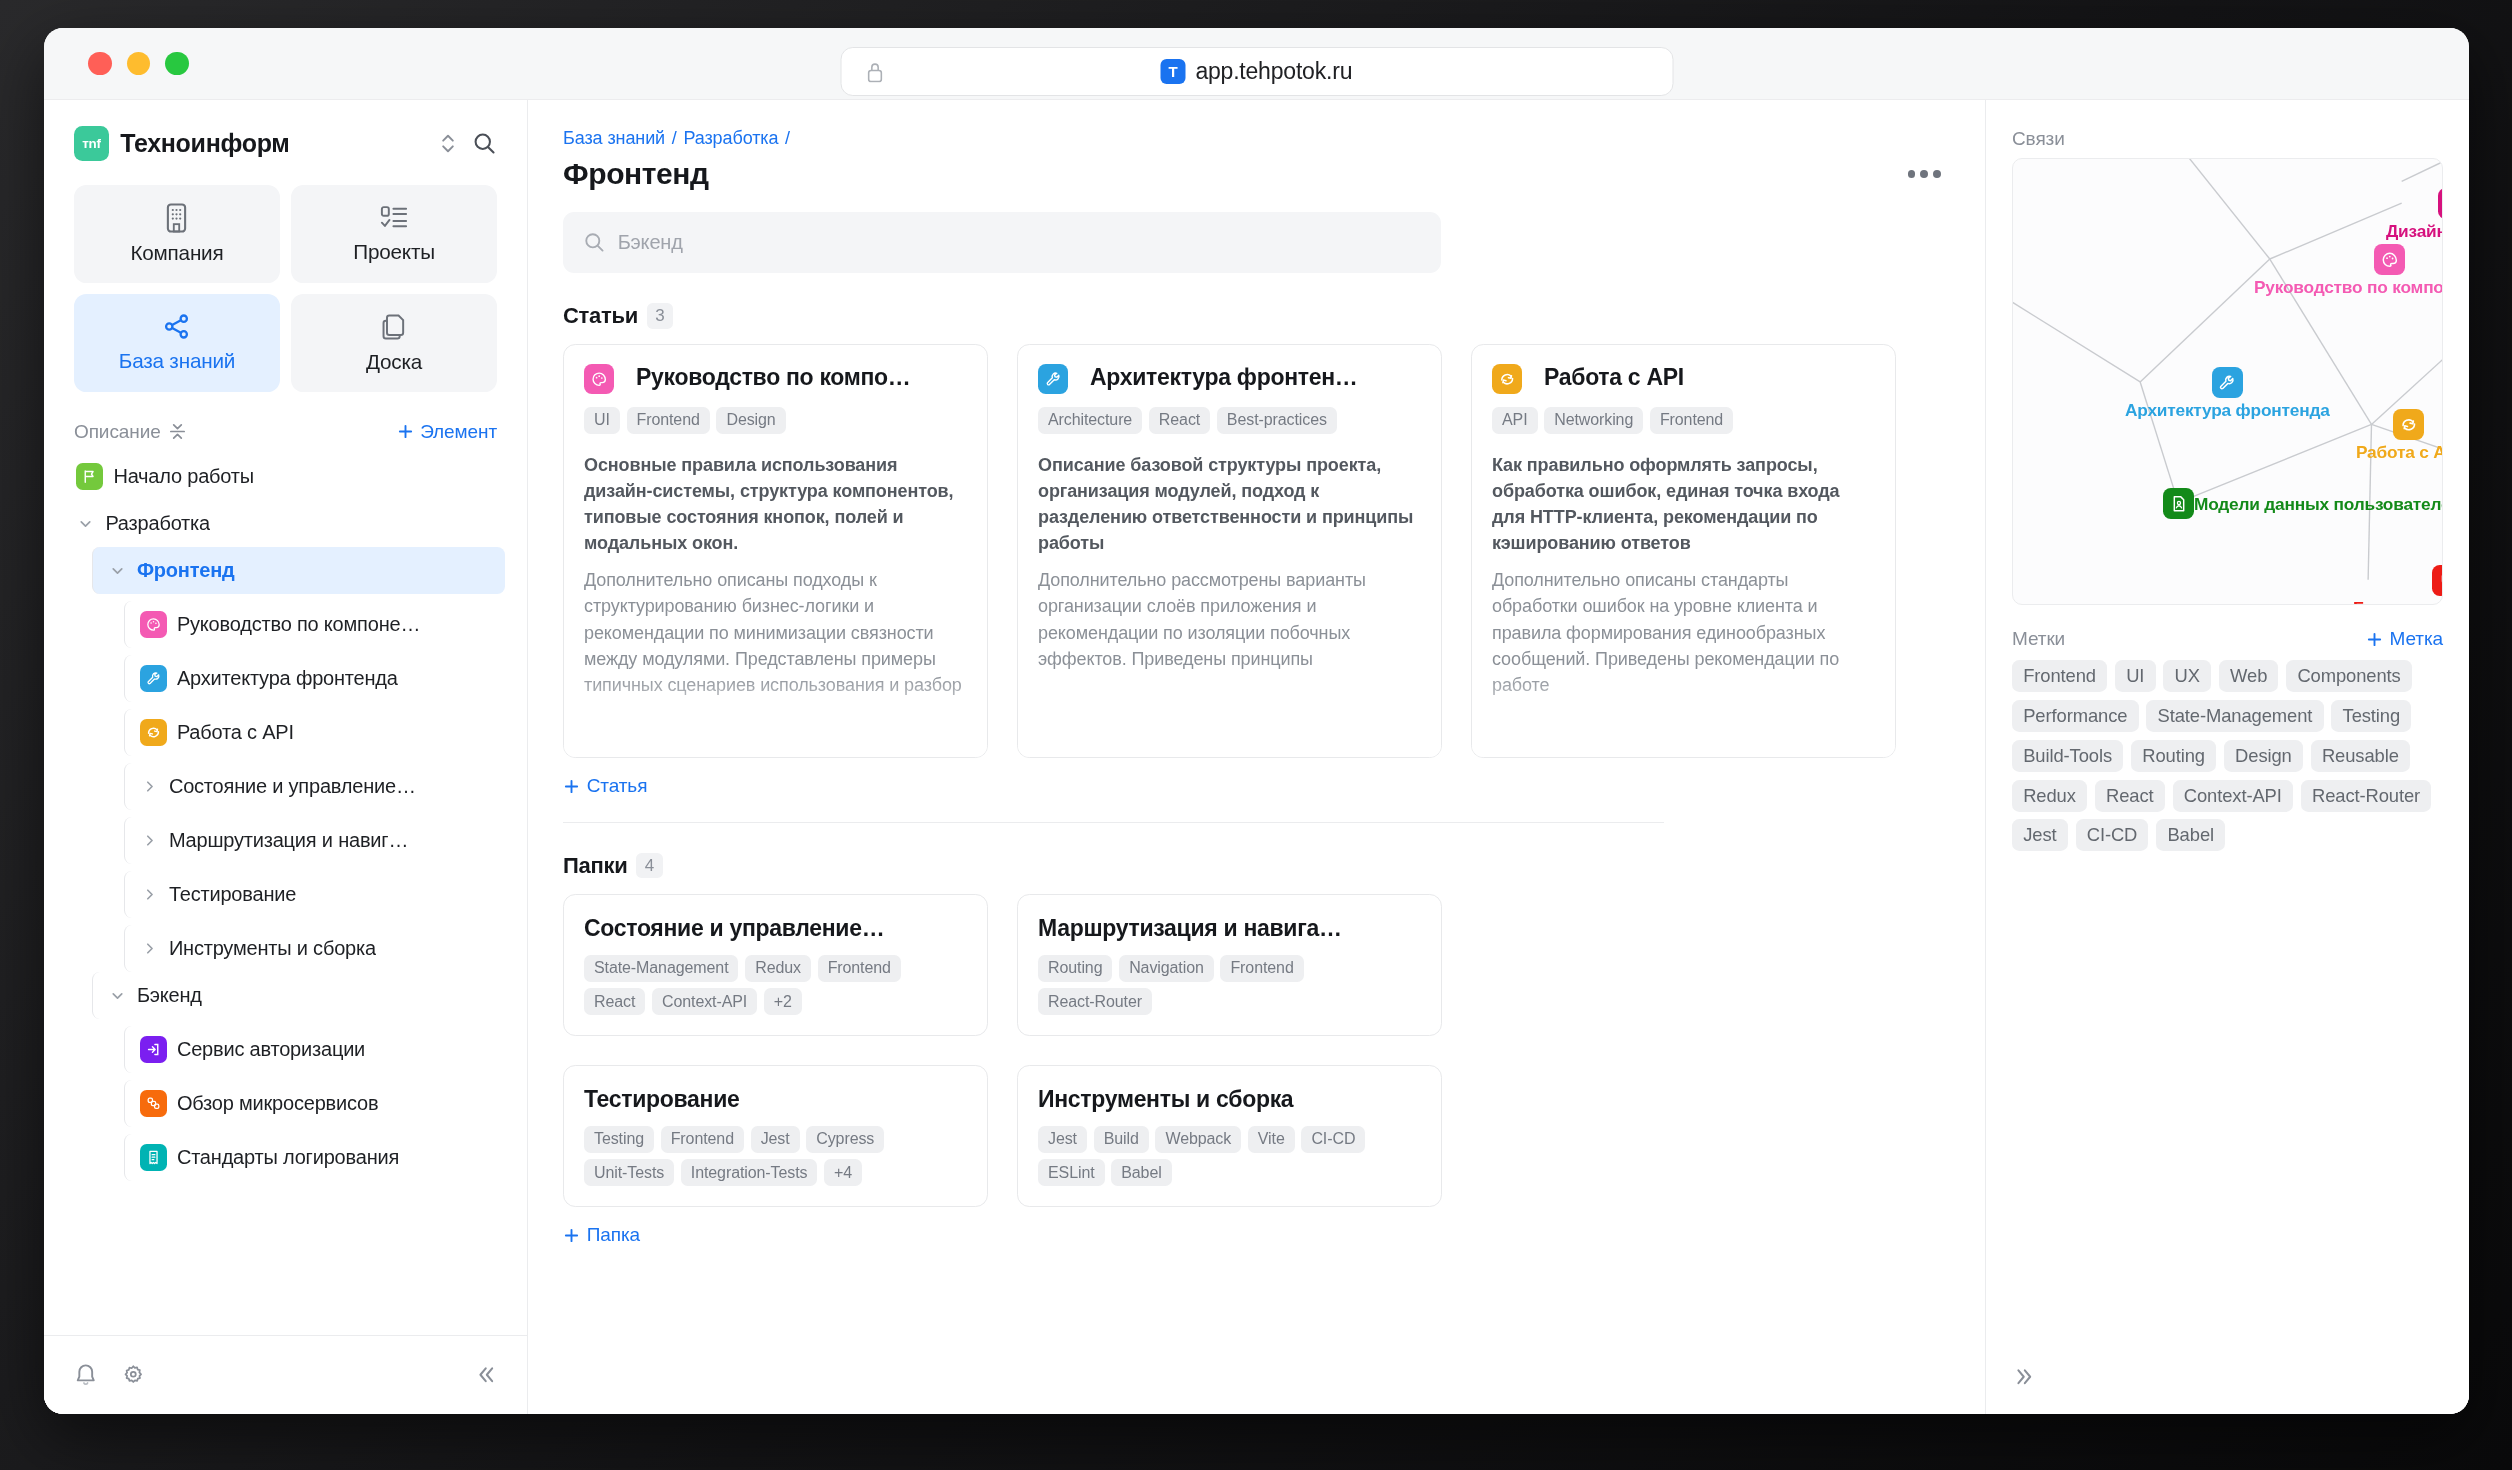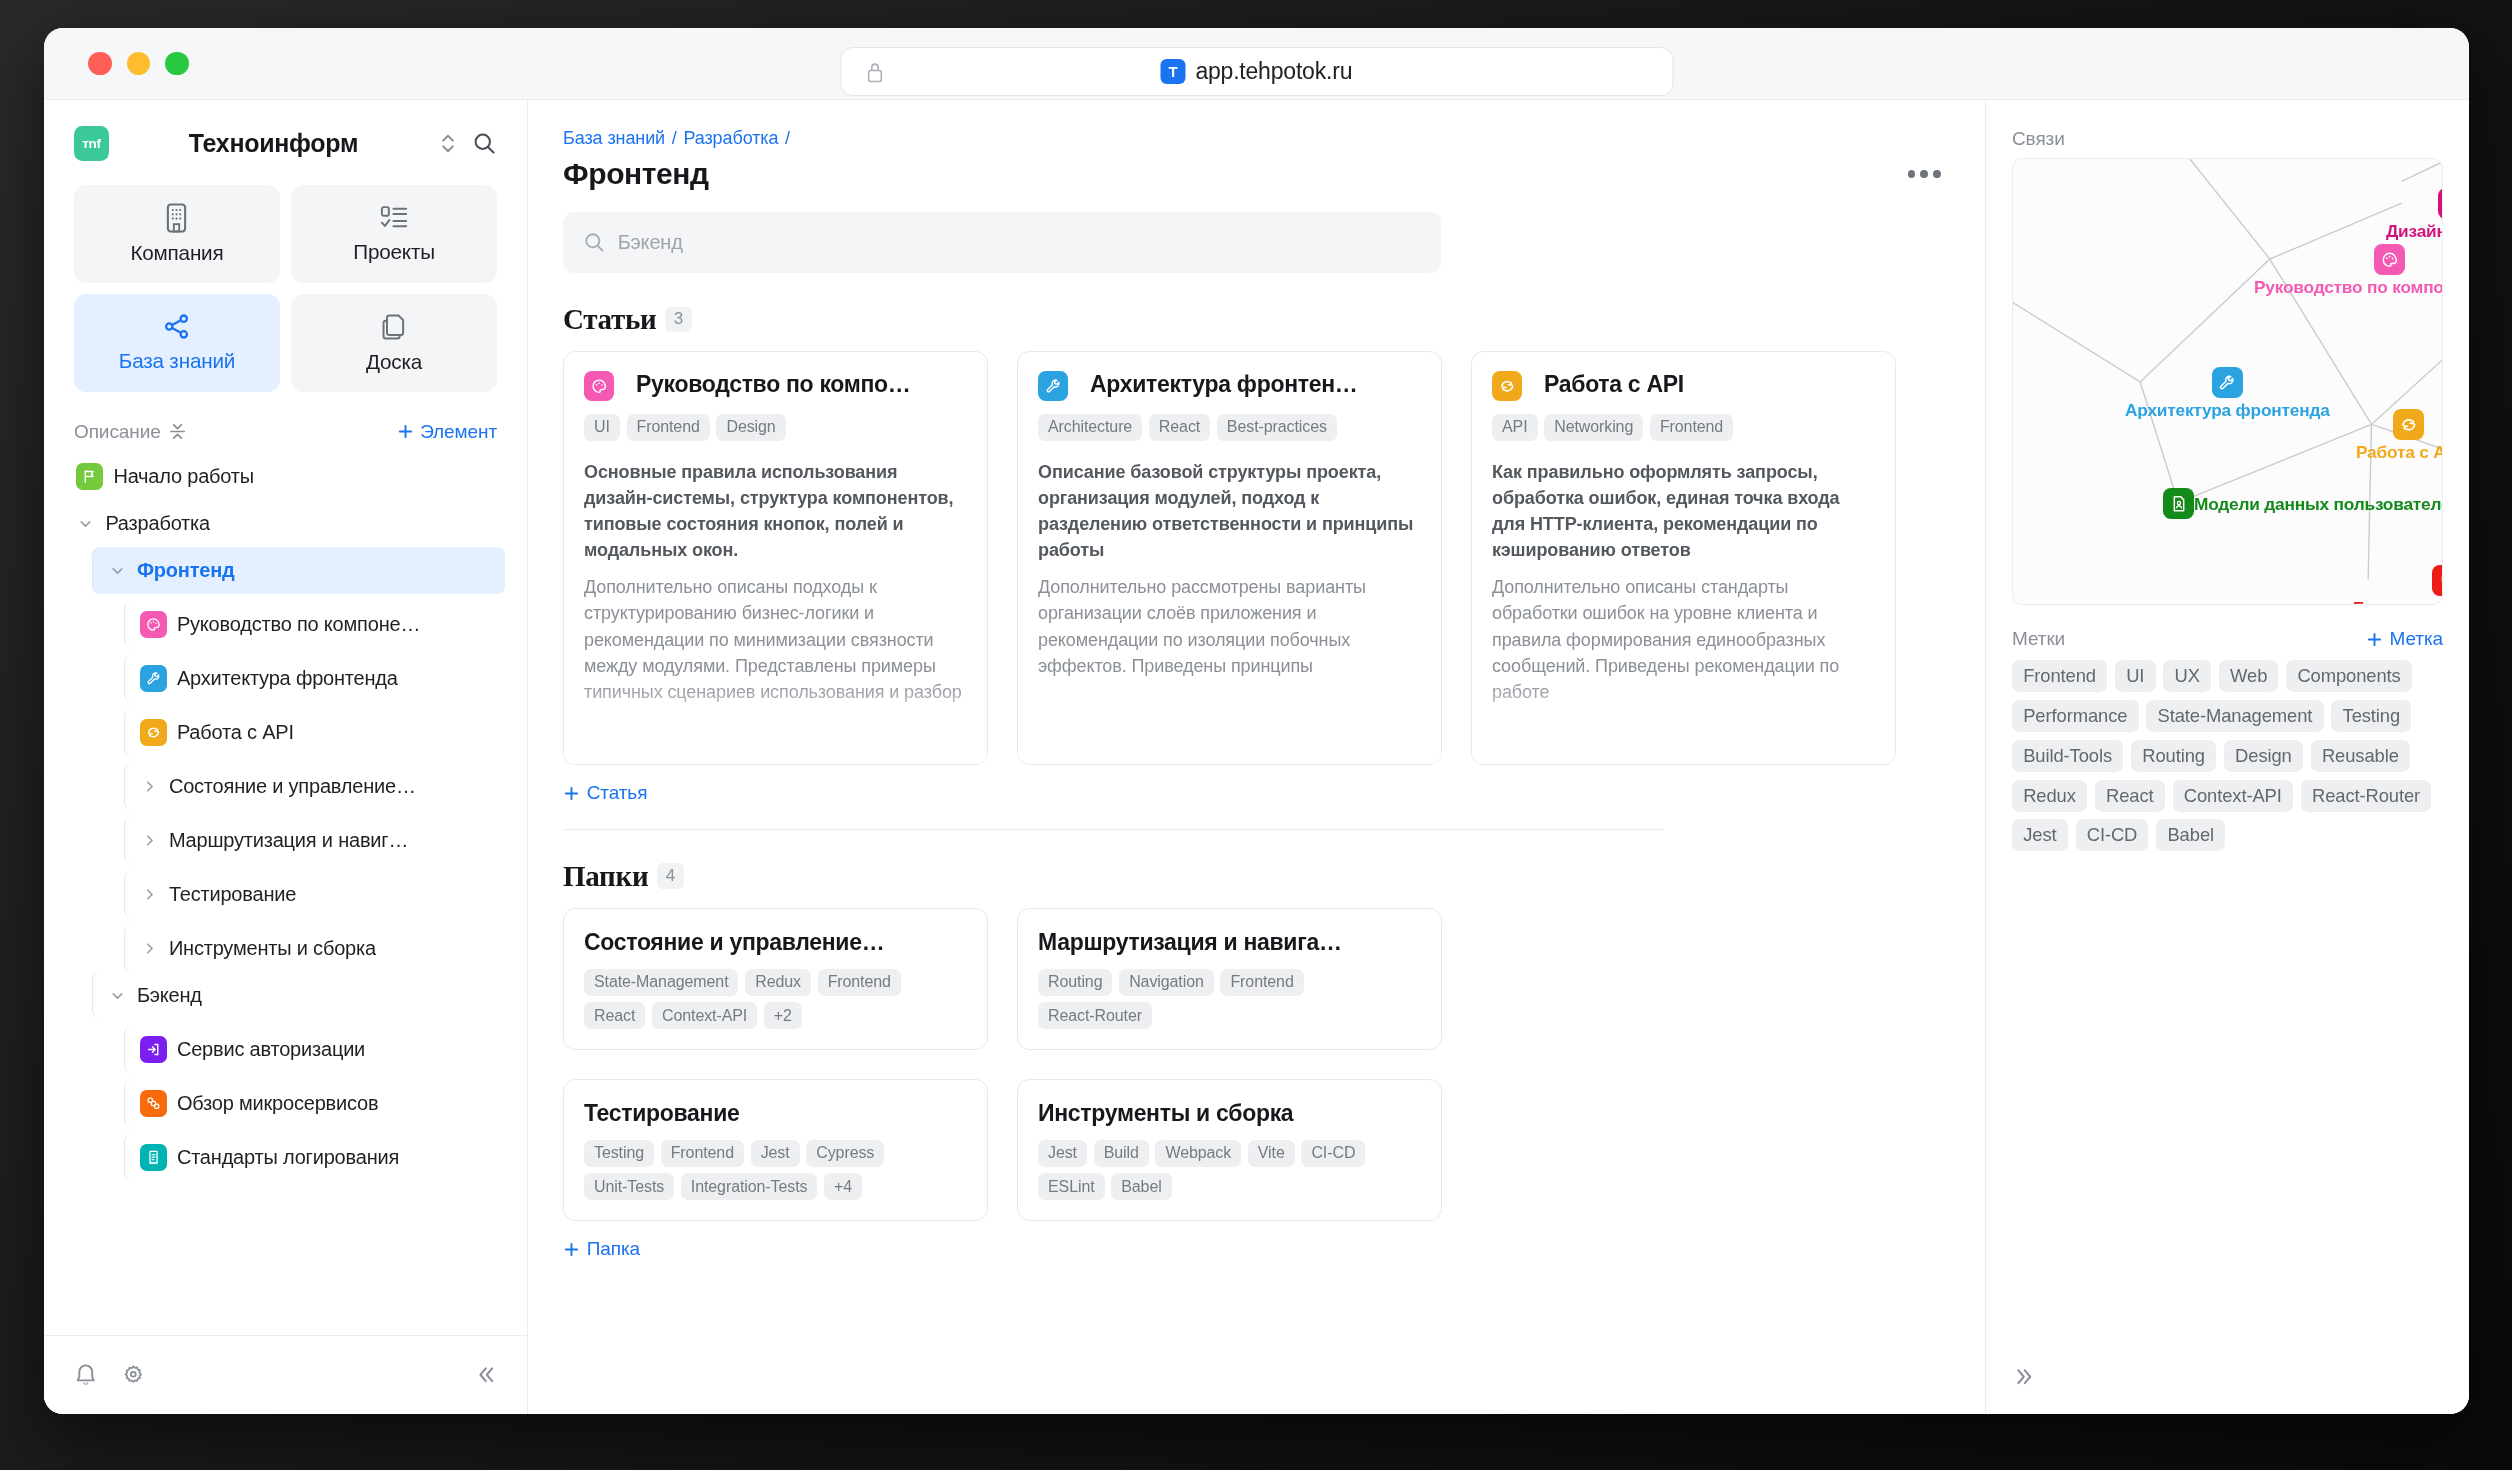--- a/index.html
+++ b/index.html
@@ -61,21 +61,20 @@
   
   .body { flex: 1; display: flex; min-height: 0; background: #fff; }
 
   
   .sidebar {
     width: 484px; flex: 0 0 484px;
     border-right: 0.6px solid #ebecee;
     display: flex; flex-direction: column;
     min-height: 0;
     background: #fff;
-    text-align: center;
   }
   .sb-head {
     display: flex; align-items: center;
     padding: 26px 30px 0 30px; gap: 11.2px;
   }
   .org-logo {
     width: 35px; height: 35px; border-radius: 8.4px;
     background: #3bc99a; color: #fff;
     display: flex; align-items: center; justify-content: center;
     font-size: 13.4px; font-weight: 700; letter-spacing: -0.3px;
@@ -160,21 +159,21 @@
   .search {
     margin-top: 21px;
     height: 61px; width: 878px;
     background: #f4f5f7; border-radius: 11.2px;
     display: flex; align-items: center; gap: 12.3px;
     padding: 0 20px; cursor: text;
   }
   .search-ph { font-size: 20px; color: #a0a4ac; letter-spacing: -0.2px; }
 
   .sec-head { display: flex; align-items: center; gap: 9px; margin-top: 30px; }
-  .sec-title { font-size: 29px; font-weight: 700; color: #16181c; letter-spacing: -0.3px; font-family: Liberation Serif, serif; }
+  .sec-title { font-size: 22px; font-weight: 700; color: #16181c; letter-spacing: -0.3px; }
   .sec-count {
     font-size: 17px; color: #8a8f98;
     background: #f1f2f4; border-radius: 5.6px;
     padding: 2.8px 8.4px;
   }
 
   .cards { display: flex; gap: 29px; margin-top: 15.7px; }
   .card {
     width: 425px; flex: 0 0 425px;
     border: 0.6px solid #e8e9eb; border-radius: 12.3px;

